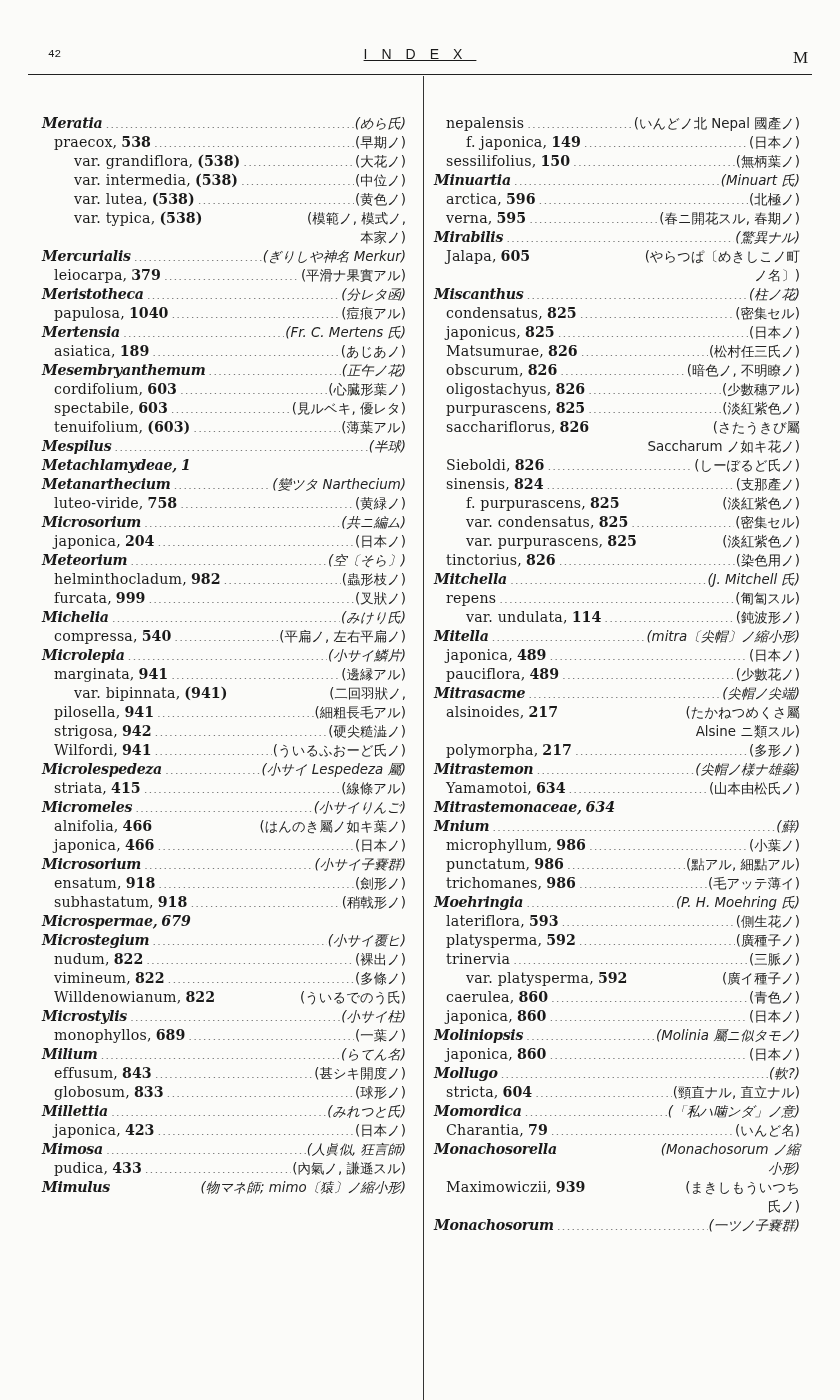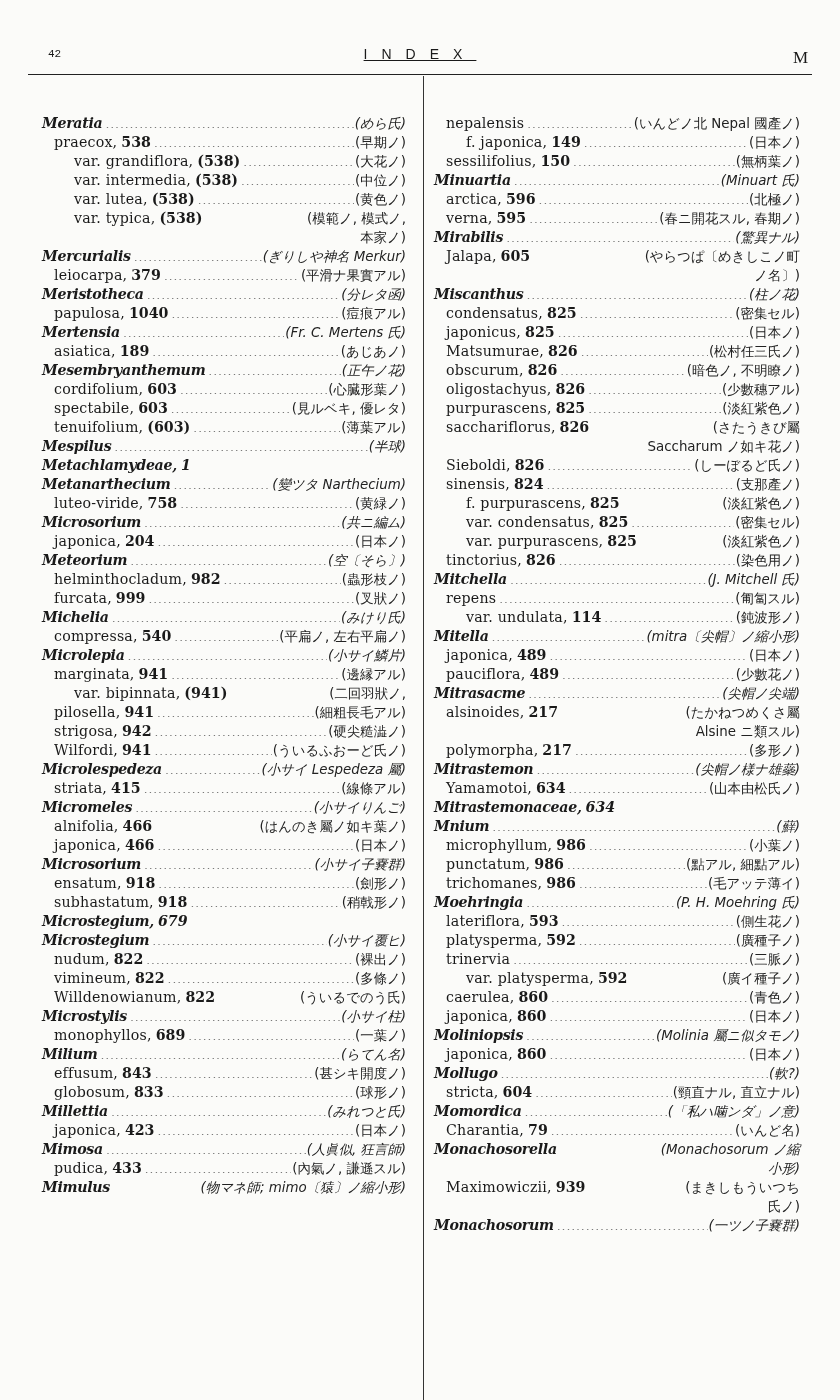--- a/index.html
+++ b/index.html
@@ -279,21 +279,21 @@
       <span class="leader"></span>
       <span class="gloss">(劍形ノ)</span>
     </div>
     <div class="entry lvl1">
       <span class="term">subhastatum,</span>
       <span class="page">918</span>
       <span class="leader"></span>
       <span class="gloss">(稍戟形ノ)</span>
     </div>
     <div class="entry lvl0">
-      <span class="term genus">Microstegium,</span>
+      <span class="term genus">Microspermae,</span>
       <span class="page">679</span>
     </div>
     <div class="entry lvl0">
       <span class="term genus">Microstegium</span>
       <span class="leader"></span>
       <span class="gloss">(小サイ覆ヒ)</span>
     </div>
     <div class="entry lvl1">
       <span class="term">nudum,</span>
       <span class="page">822</span>

